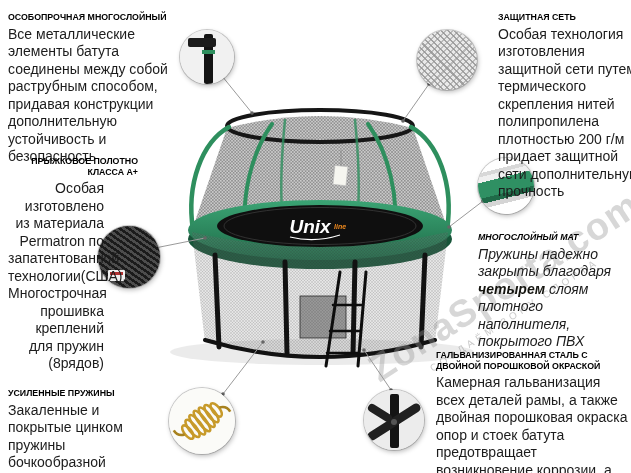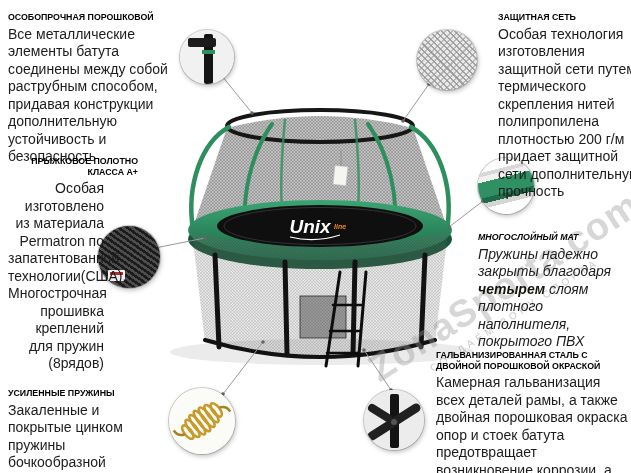--- a/index.html
+++ b/index.html
@@ -193,21 +193,21 @@
   <svg class="fill" viewBox="0 0 60 60">
     <rect x="0" y="0" width="60" height="60" fill="#ececec"></rect>
     <rect x="26" y="4" width="9" height="54" rx="2" fill="#141414"></rect>
     <path d="M8,46 L52,18" stroke="#202020" stroke-width="9" stroke-linecap="round"></path>
     <path d="M8,18 L24,28" stroke="#202020" stroke-width="8" stroke-linecap="round"></path>
     <circle cx="30" cy="32" r="3" fill="#555"></circle>
   </svg>
 </div>
 
 <div class="callout" style="left:8px; top:12px; width:172px;">
-  <h3>ОСОБОПРОЧНАЯ ПОРОШКОВОЙ</h3>
+  <h3>ОСОБОПРОЧНАЯ МНОГОСЛОЙНЫЙ</h3>
   <p>Все металлические элементы батута соединены между собой раструбным способом, придавая конструкции дополнительную устойчивость и безопасность</p>
 </div>
 
 <div class="callout" style="left:478px; top:12px; width:150px;margin-left:20px;">
   <h3>ЗАЩИТНАЯ СЕТЬ</h3>
   <p>Особая технология изготовления защитной сети путем термического скрепления нитей полипропилена плотностью 200 г/м придает защитной сети дополнительную прочность</p>
 </div>
 
 <div class="callout" style="left:8px; top:156px; width:160px;text-align:right;">
   <h3 style="width:130px;">ПРЫЖКОВОЕ ПОЛОТНО КЛАССА А+</h3>

